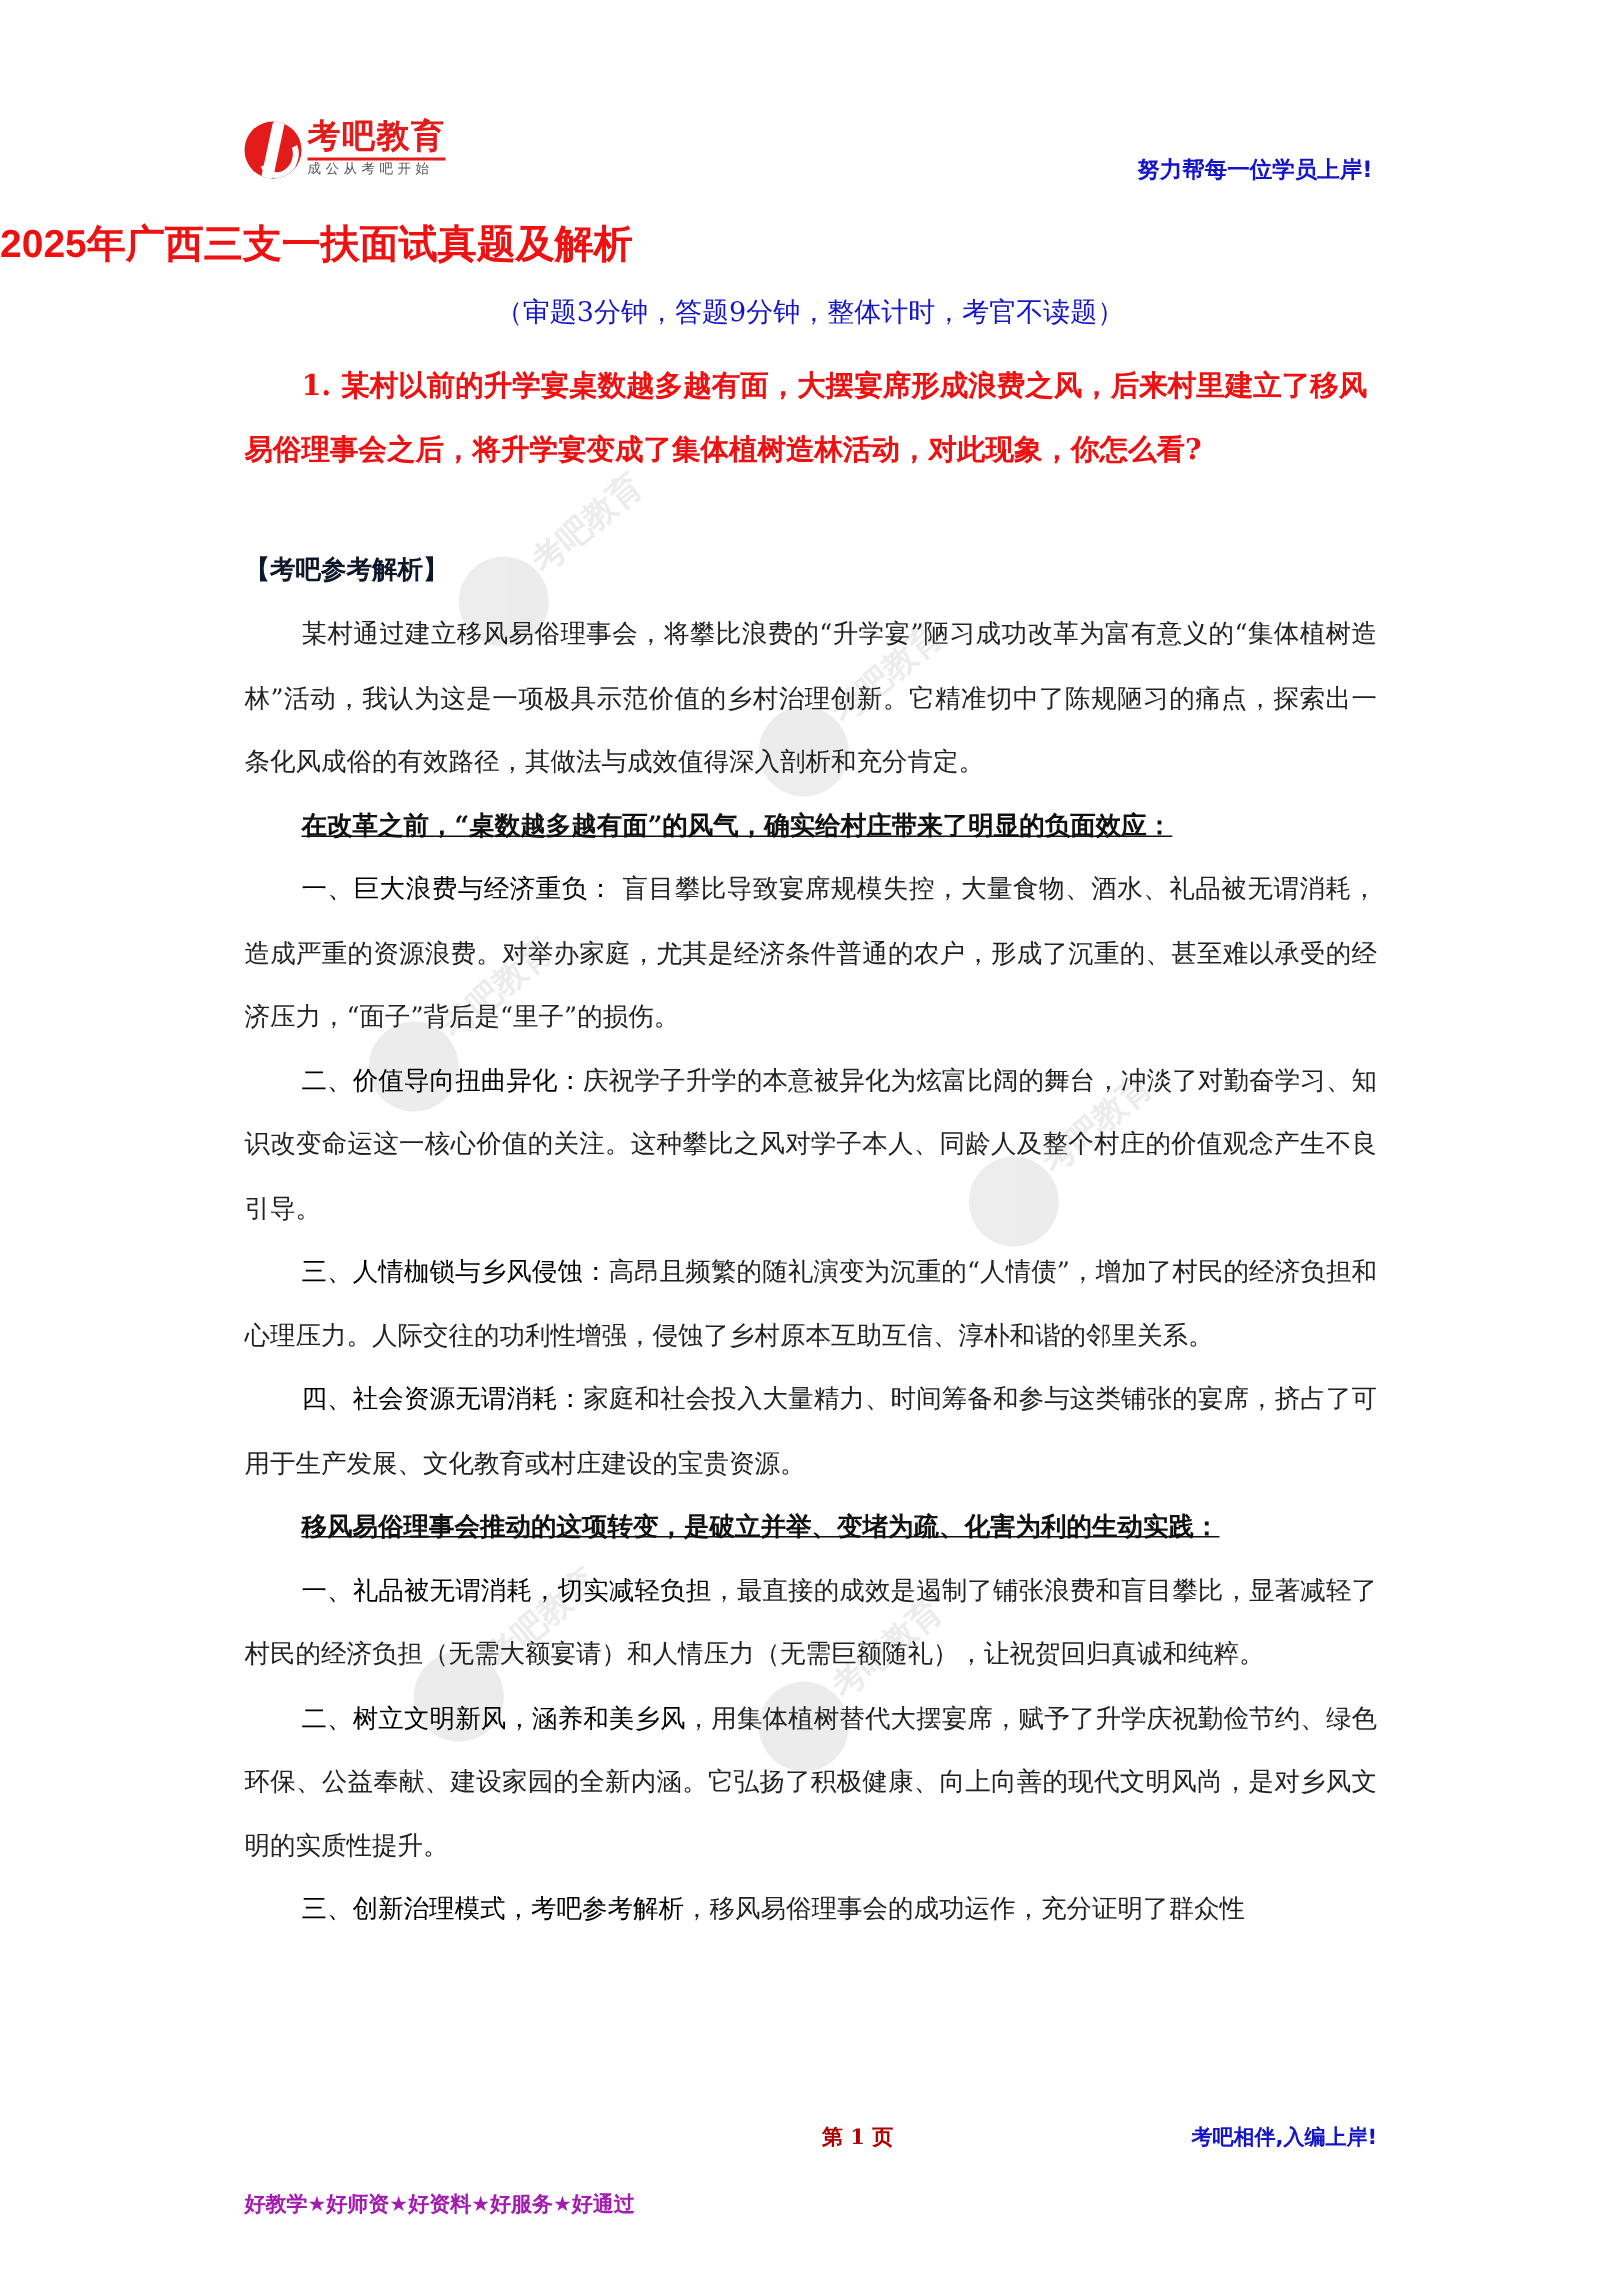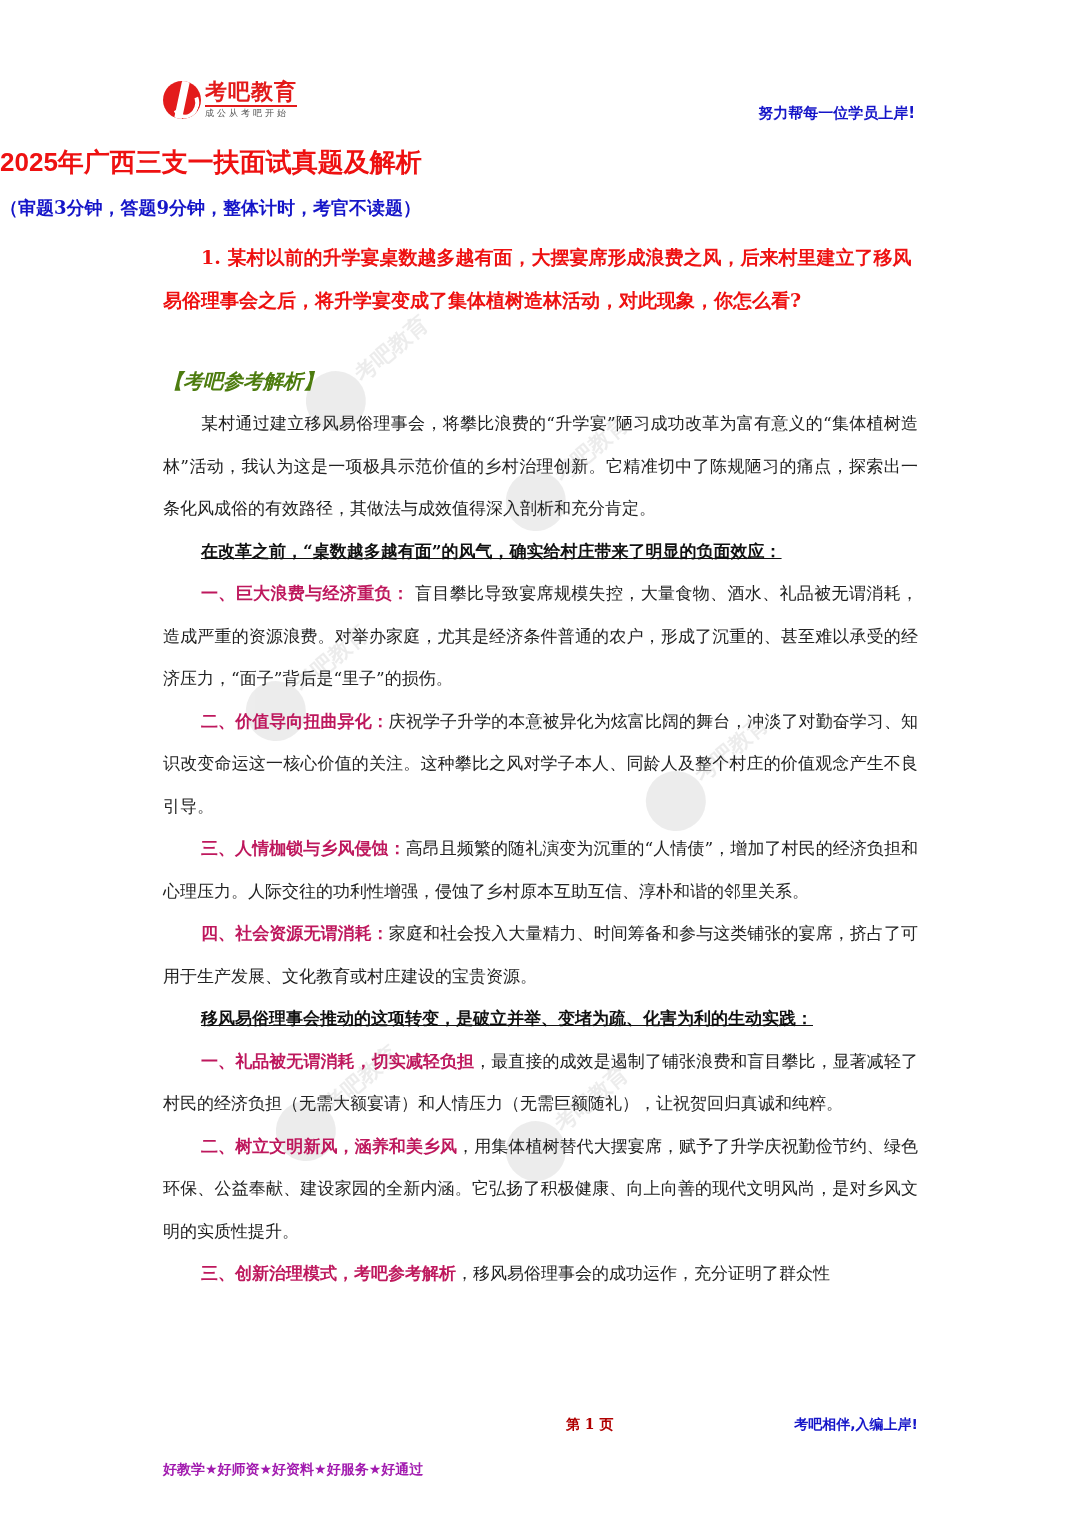--- a/index.html
+++ b/index.html
@@ -11,33 +11,33 @@
   .logo-mark { width: 38px; height: 38px; border-radius: 50%; background: #e31b1b; position: relative; overflow: hidden; }
   .logo-mark::before { content: ""; position: absolute; left: 15px; top: -2px; width: 8px; height: 42px; background: #fff; transform: skewX(-12deg); border-radius: 4px; }
   .logo-mark::after { content: ""; position: absolute; left: 10px; top: 8px; width: 18px; height: 22px; border: 4px solid #fff; border-left-color: transparent; border-top-color: transparent; border-radius: 50%; transform: rotate(20deg); }
   .logo-text { margin-left: 4px; display: flex; flex-direction: column; }
   .logo-name { font-family: "DejaVu Sans", sans-serif; font-weight: bold; font-size: 22px; color: #e31b1b; line-height: 24px; border-bottom: 2px solid #e31b1b; padding-bottom: 1px; letter-spacing: 1px; }
   .logo-slogan { font-family: "DejaVu Sans", sans-serif; font-size: 9px; color: #555; letter-spacing: 3px; line-height: 12px; }
 
   .header-motto { position: absolute; right: 165px; top: 104px; font-family: "DejaVu Sans", sans-serif; font-weight: bold; font-size: 15px; color: #1515c8; }
 
   .title { position: absolute; left: 0; width: 1080px; top: 145px; text-align: left; font-family: "Liberation Sans", sans-serif; font-weight: bold; font-size: 26px; color: #ee1111; }
-  .subtitle { position: absolute; left: 0; width: 1080px; top: 196px; font-weight: bold; font-size: 18px; color: #1515c8; }
+  .subtitle { position: absolute; left: 0; width: 1080px; top: 196px; text-align: center; font-weight: normal; font-size: 18px; color: #1515c8; }
 
   .question { position: absolute; left: 163px; width: 760px; top: 236px; font-weight: bold; font-size: 19px; line-height: 43px; color: #ee1111; text-indent: 38px; }
-  .section-label { position: absolute; left: 163px; top: 368px; font-weight: bold; font-size: 20px; color: #4d7c0f; font-style: italic; }
+  .section-label { position: absolute; left: 163px; top: 368px; font-weight: bold; font-size: 17px; color: #0f172a; }
 
   .body-block { position: absolute; left: 163px; width: 755px; font-size: 17px; line-height: 42.5px; text-align: justify; color: #222; }
   .body-block p { margin: 0; text-indent: 38px; }
-  .body-block b { font-weight: bold; color: #be185d; }
+  .body-block b { font-weight: normal; color: #000000; }
   .u-head { text-decoration: underline; font-weight: bold; color: #111; }
 
   .footer { position: absolute; top: 1416px; left: 163px; width: 755px; font-family: "DejaVu Sans", sans-serif; font-weight: bold; font-size: 14px; }
   .footer-left { position: absolute; left: 0; color: #a21caf; margin-top: 45px; }
-  .footer-center { position: absolute; left: 385px; color: #b00000; font-family: "DejaVu Serif", serif; margin-left: 18px; }
+  .footer-center { position: absolute; left: 385px; color: #b00000; font-family: "DejaVu Serif", serif; }
   .footer-right { position: absolute; right: 0; color: #1515c8; }
 
   .watermark { position: absolute; width: 110px; height: 110px; opacity: 0.13; transform: rotate(-40deg); pointer-events: none; }
   .watermark .wm-circle { width: 60px; height: 60px; border-radius: 50%; background: #777; position: absolute; left: 0; top: 25px; }
   .watermark .wm-text { position: absolute; left: 62px; top: 36px; font-family: "DejaVu Sans", sans-serif; font-weight: bold; font-size: 22px; color: #777; white-space: nowrap; }
 </style>
 </head>
 <body>
 
 <div class="page">

